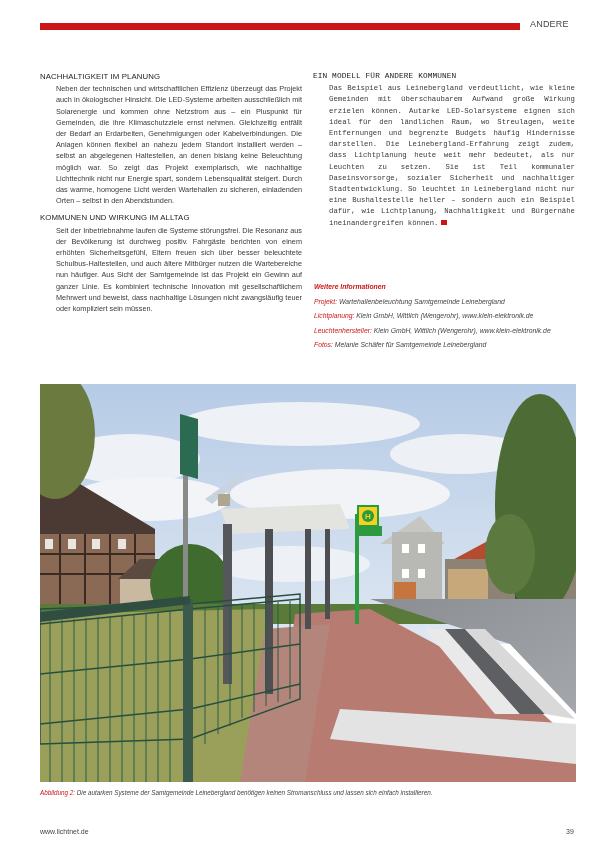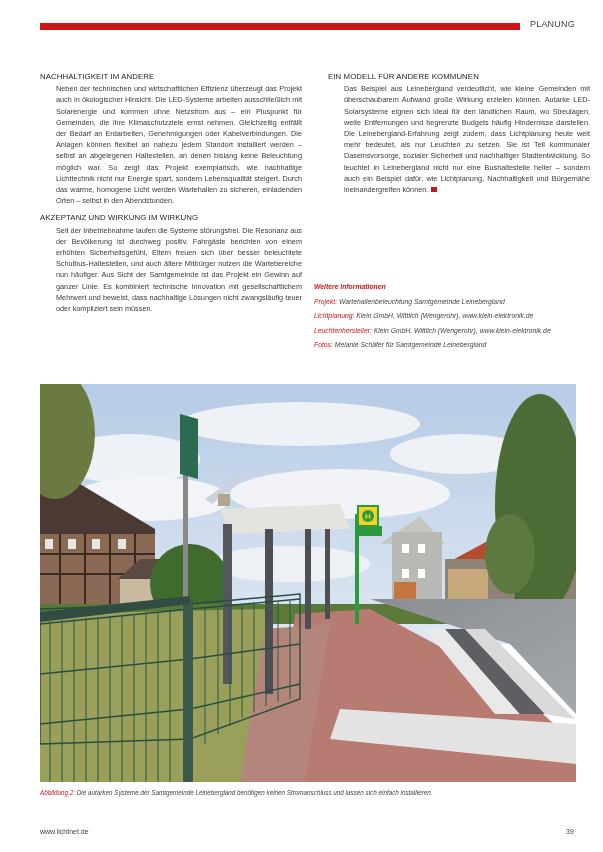--- a/index.html
+++ b/index.html
@@ -2,43 +2,43 @@
 <html><head>
 <meta charset="utf-8">
 <style>
   html, body { margin: 0; padding: 0; background: #ffffff; }
   body { width: 603px; height: 852px; position: relative; overflow: hidden;
          font-family: "Liberation Sans", sans-serif; color: #3a3a3a; }
   .topbar { position: absolute; left: 40px; top: 23px; width: 480px; height: 7px; background: #cc1517; }
   .section-label { position: absolute; left: 530px; top: 19px; font-size: 9px; color: #444; letter-spacing: 0.2px; }
   .col { position: absolute; top: 71px; width: 262px; font-size: 7.3px; line-height: 11.2px; color: #3a3a3a; }
   .col.left { left: 40px; }
-  .col.right { left: 328px; }
+  .col.right { left: 313px; font-family: Liberation Mono, monospace; }
   .col h2 { font-size: 7.8px; font-weight: normal; color: #222; margin: 0 0 1px 0; letter-spacing: 0.1px; }
   .col p { margin: 0 0 6px 16px; text-align: justify; }
   .endmark { display: inline-block; width: 6px; height: 5px; background: #cc1517; margin-left: 3px; vertical-align: 0px; }
   .info { position: absolute; left: 314px; top: 280px; width: 270px; font-size: 6.8px; line-height: 14.5px; font-style: italic; color: #444; }
   .info .lbl { color: #cc1517; }
   .info .hdr { color: #cc1517; font-weight: bold; }
   .photo { position: absolute; left: 40px; top: 384px; width: 536px; height: 398px; overflow: hidden; }
   .caption { position: absolute; left: 40px; top: 789px; font-size: 6.3px; font-style: italic; color: #444; }
   .caption .lbl { color: #cc1517; }
   .footer-url { position: absolute; left: 40px; top: 828px; font-size: 7px; color: #444; }
   .page-num { position: absolute; left: 566px; top: 828px; font-size: 7px; color: #444; }
 </style>
 </head>
 <body>
 
 <div class="topbar"></div>
-<div class="section-label">PLANUNG</div>
+<div class="section-label">ANDERE</div>
 
 <div class="col left">
-  <h2>NACHHALTIGKEIT IM ANDERE</h2>
+  <h2>NACHHALTIGKEIT IM PLANUNG</h2>
   <p>Neben der technischen und wirtschaftlichen Effizienz überzeugt das Projekt auch in ökologischer Hinsicht. Die LED-Systeme arbeiten ausschließlich mit Solarenergie und kommen ohne Netzstrom aus – ein Pluspunkt für Gemeinden, die ihre Klimaschutzziele ernst nehmen. Gleichzeitig entfällt der Bedarf an Erdarbeiten, Genehmigungen oder Kabelverbindungen. Die Anlagen können flexibel an nahezu jedem Standort installiert werden – selbst an abgelegenen Haltestellen, an denen bislang keine Beleuchtung möglich war. So zeigt das Projekt exemplarisch, wie nachhaltige Lichttechnik nicht nur Energie spart, sondern Lebensqualität steigert. Durch das warme, homogene Licht werden Wartehallen zu sicheren, einladenden Orten – selbst in den Abendstunden.</p>
-  <h2>AKZEPTANZ UND WIRKUNG IM WIRKUNG</h2>
+  <h2>KOMMUNEN UND WIRKUNG IM ALLTAG</h2>
   <p>Seit der Inbetriebnahme laufen die Systeme störungsfrei. Die Resonanz aus der Bevölkerung ist durchweg positiv. Fahrgäste berichten von einem erhöhten Sicherheitsgefühl, Eltern freuen sich über besser beleuchtete Schulbus-Haltestellen, und auch ältere Mitbürger nutzen die Wartebereiche nun häufiger. Aus Sicht der Samtgemeinde ist das Projekt ein Gewinn auf ganzer Linie. Es kombiniert technische Innovation mit gesellschaftlichem Mehrwert und beweist, dass nachhaltige Lösungen nicht zwangsläufig teuer oder kompliziert sein müssen.</p>
 </div>
 
 <div class="col right">
   <h2>EIN MODELL FÜR ANDERE KOMMUNEN</h2>
   <p><span>Das Beispiel aus Leinebergland verdeutlicht, wie kleine Gemeinden mit überschaubarem Aufwand große Wirkung erzielen können. Autarke LED-Solarsysteme eignen sich ideal für den ländlichen Raum, wo Streulagen, weite Entfernungen und begrenzte Budgets häufig Hindernisse darstellen. Die Leinebergland-Erfahrung zeigt zudem, dass Lichtplanung heute weit mehr bedeutet, als nur Leuchten zu setzen. Sie ist Teil kommunaler Daseinsvorsorge, sozialer Sicherheit und nachhaltiger Stadtentwicklung. So leuchtet in Leinebergland nicht nur eine Bushaltestelle heller – sondern auch ein Beispiel dafür, wie Lichtplanung, Nachhaltigkeit und Bürgernähe ineinandergreifen können.</span><span class="endmark"></span></p>
 </div>
 
 <div class="info">
   <div class="hdr">Weitere Informationen</div>

